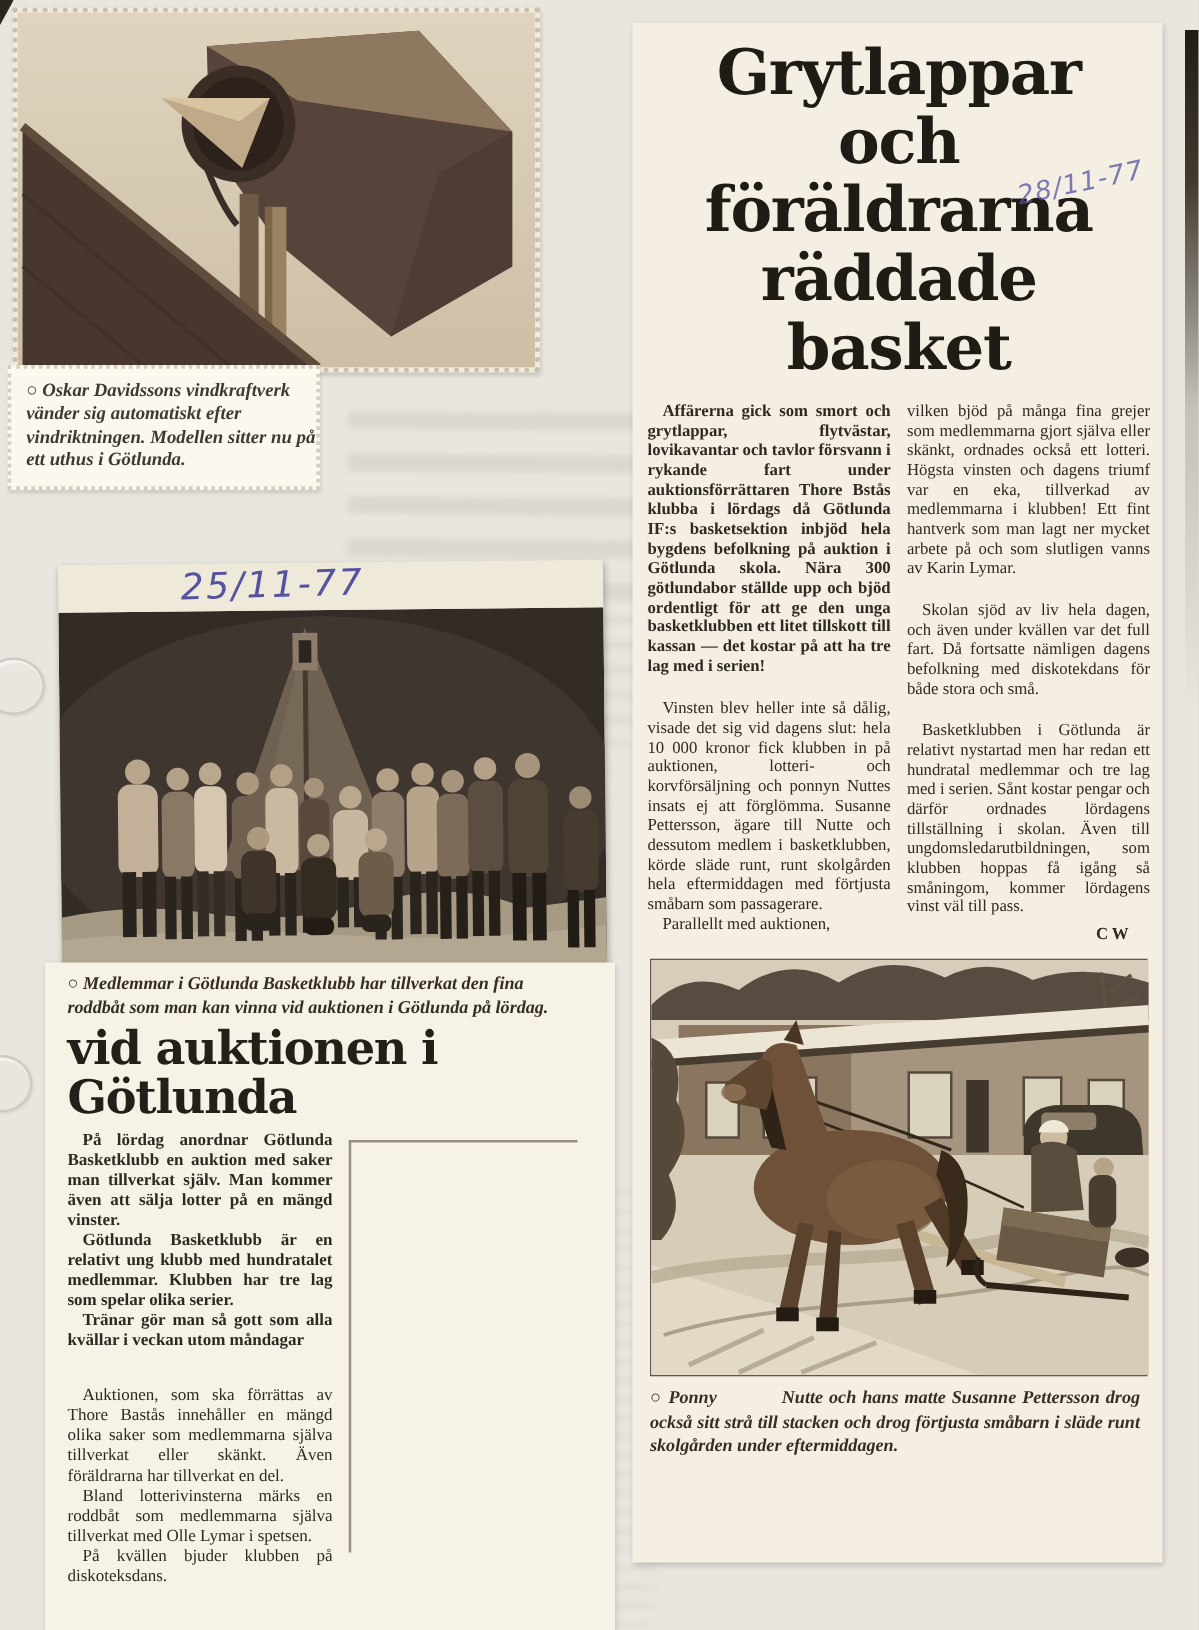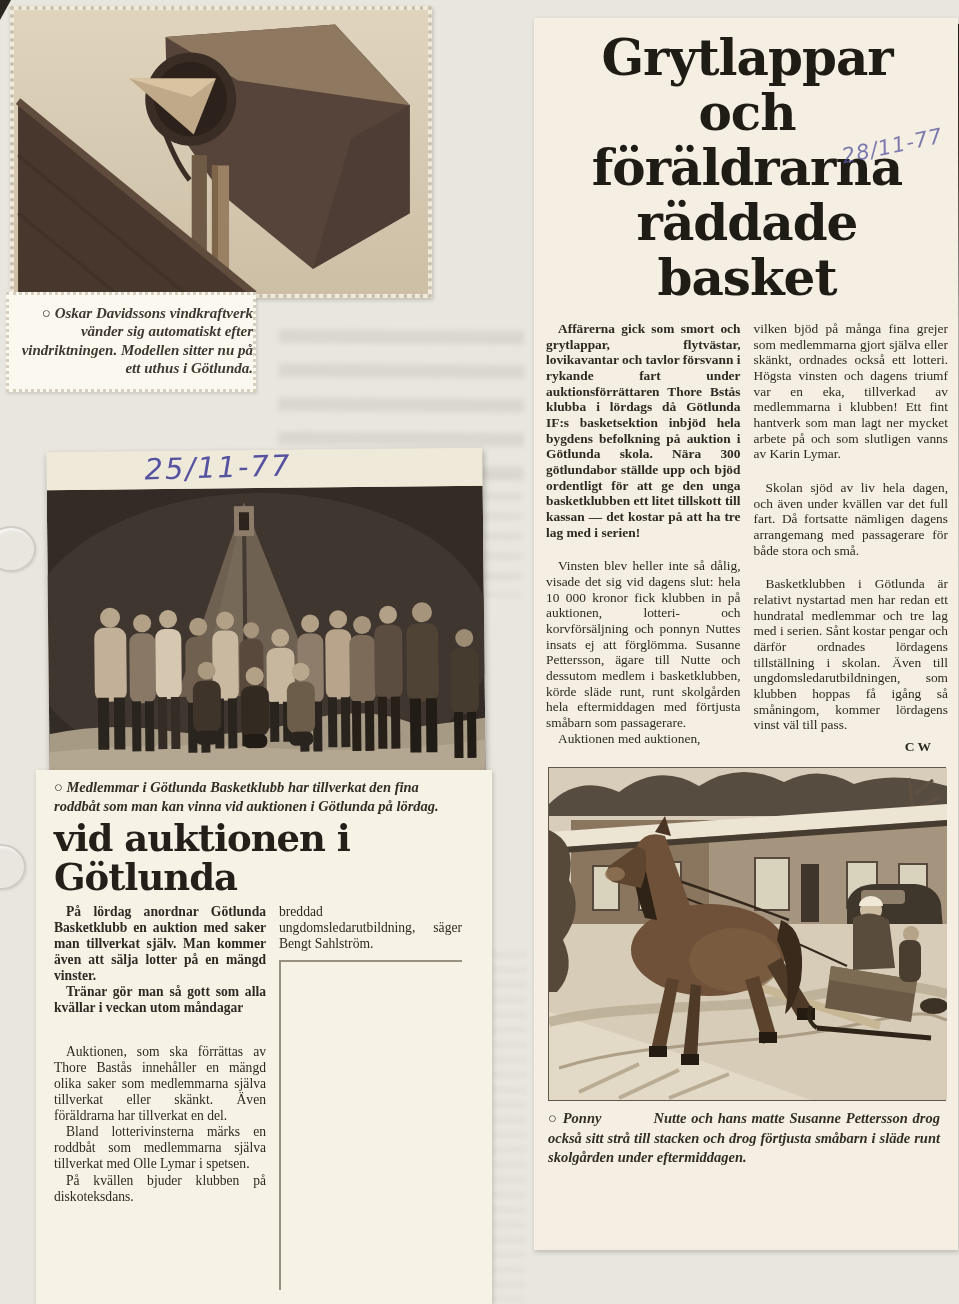--- a/index.html
+++ b/index.html
@@ -27,21 +27,21 @@
     background:linear-gradient(180deg,#211c16 0%,#433a2f 22%,rgba(90,82,70,.25) 55%,rgba(90,82,70,0) 100%);}
   .penmark{position:absolute;left:46px;top:1256px;width:4px;height:46px;border-radius:3px;
     background:#5d58a6;opacity:.45;transform:rotate(14deg);}
   .handwriting{font-family:"DejaVu Sans", sans-serif;font-style:italic;color:#55529f;}
   
   .clip-wind{position:absolute;left:10px;top:6px;width:422px;height:292px;
     background:#f2ebdb;border:4px dotted #c9c1b0;box-shadow:1px 2px 4px rgba(0,0,0,.18);}
   .clip-wind svg{display:block;width:100%;height:100%;}
   .clip-wind-caption{position:absolute;left:6px;top:292px;width:250px;height:100px;
     background:#fbf8ef;border:3px dotted #d6cfbe;box-shadow:1px 2px 3px rgba(0,0,0,.12);
-    padding:9px 0 6px 12px;font-style:italic;font-weight:bold;font-size:15px;line-height:1.22;color:#3f3931;text-align:right;}
+    padding:9px 0 6px 12px;font-style:italic;font-weight:bold;font-size:15px;line-height:1.22;color:#3f3931;}
   
   .photo-boat{position:absolute;left:48px;top:450px;width:436px;height:328px;
     background:#efe9da;transform:rotate(-.6deg);box-shadow:1px 3px 6px rgba(0,0,0,.3);}
   .boat-strip{position:relative;height:38px;}
   .boat-strip .handwriting{position:absolute;left:98px;top:0px;font-size:29px;letter-spacing:2px;transform:rotate(-1deg);}
   .photo-boat svg{display:block;width:436px;height:290px;}
   
   .clip-left{position:absolute;left:36px;top:770px;width:456px;height:534px;overflow:hidden;
     background:#f7f2e6;box-shadow:1px 2px 5px rgba(0,0,0,.18);padding:8px 30px 0 18px;}
   .caption{font-style:italic;font-weight:bold;font-size:14.5px;line-height:1.28;color:#332d26;}
@@ -49,21 +49,21 @@
     line-height:1.04;letter-spacing:-1px;color:#241f19;margin-top:4px;}
   .cols{display:flex;gap:13px;margin-top:8px;text-align:justify;}
   .cols p{margin:0;font-size:13.6px;line-height:1.18;}
   .cols p.ind{text-indent:12px;}
   .cols p.sp{margin-top:28px;}
   .cols p.b{font-weight:bold;}
   .col-l{width:212px;flex:none;}
   .col-r{flex:1;}
   .empty-box{margin-top:8px;height:330px;border-top:2px solid #97907f;border-left:2px solid #97907f;}
   
-  .clip-right{position:absolute;left:534px;top:18px;width:424px;height:1232px;overflow:hidden;
+  .clip-right{position:absolute;left:506px;top:18px;width:424px;height:1232px;overflow:hidden;
     background:#f4efe2;box-shadow:1px 2px 5px rgba(0,0,0,.2);padding:12px 10px 0 12px;}
   .rh-headline{font-family:"DejaVu Serif", serif;font-weight:bold;text-align:center;
     font-size:50px;line-height:1.1;letter-spacing:-1px;color:#1f1b15;}
   .hw-right{position:absolute;right:14px;top:116px;font-size:21px;opacity:.75;transform:rotate(-12deg);letter-spacing:1px;}
   .clip-right .cols{margin-top:16px;}
   .clip-right .cols p{font-size:13.4px;line-height:1.17;}
   .clip-right .cols p.gap{margin-top:18px;}
   .col-1,.col-2{flex:1;}
   .sig{text-align:right;font-weight:bold;letter-spacing:3px;font-size:13.5px;margin-top:6px;padding-right:14px;}
   .photo-horse{margin:12px auto 6px auto;width:398px;border:1px solid #5f574c;background:#d8cdbb;}
@@ -240,51 +240,51 @@
   </figure>
 
   <article class="clip-left" data-name="left-article-clipping">
     <p class="caption" style="margin:0" data-name="boat-photo-caption">○ Medlemmar i Götlunda Basketklubb har tillverkat den fina roddbåt som man kan vinna vid auktionen i Götlunda på lördag.</p>
     <div class="lh-headline" data-name="left-article-headline">
       <div data-name="headline-line">vid auktionen i Götlunda</div>
     </div>
     <div class="cols" data-name="left-article-columns">
       <div class="col-l" data-name="left-article-column-1">
         <p class="b ind" data-name="paragraph">På lördag anordnar Götlunda Basketklubb en auktion med saker man tillverkat själv. Man kommer även att sälja lotter på en mängd vinster.</p>
+        <p class="b ind" data-name="paragraph">Götlunda Basketklubb är en relativt ung klubb med hundratalet medlemmar. Klubben har tre lag som spelar olika serier.</p>
         <p class="b ind" data-name="paragraph">Tränar gör man så gott som alla kvällar i veckan utom måndagar</p>
         <p class="ind sp" data-name="paragraph">Auktionen, som ska förrättas av Thore Bastås innehåller en mängd olika saker som medlemmarna själva tillverkat eller skänkt. Även föräldrarna har tillverkat en del.</p>
         <p class="ind" data-name="paragraph">Bland lotterivinsterna märks en roddbåt som medlemmarna själva tillverkat med Olle Lymar i spetsen.</p>
         <p class="ind" data-name="paragraph">På kvällen bjuder klubben på diskoteksdans.</p>
 
       </div>
       <div class="col-r" data-name="left-article-column-2">
-        <p data-name="overflow-text">breddad ungdomsledarutbildning, säger Bengt Sahlström.</p>
         <div class="empty-box" data-name="empty-column-rule"></div>
       </div>
     </div>
   </article>
 
   <article class="clip-right" data-name="right-article-clipping">
     <div class="rh-headline" data-name="right-article-headline">
       <div data-name="headline-line">Grytlappar och</div>
       <div data-name="headline-line">föräldrarna</div>
       <div data-name="headline-line">räddade</div>
       <div data-name="headline-line">basket</div>
     </div>
     <span class="handwriting hw-right" data-name="handwritten-date-article">28/11-77</span>
 
     <div class="cols" data-name="right-article-columns">
       <div class="col-1" data-name="right-article-column-1">
         <p class="b ind" data-name="paragraph">Affärerna gick som smort och grytlappar, flytvästar, lovikavantar och tavlor försvann i rykande fart under auktionsförrättaren Thore Bstås klubba i lördags då Götlunda IF:s basketsektion inbjöd hela bygdens befolkning på auktion i Götlunda skola. Nära 300 götlundabor ställde upp och bjöd ordentligt för att ge den unga basketklubben ett litet tillskott till kassan — det kostar på att ha tre lag med i serien!</p>
         <p class="ind gap" data-name="paragraph">Vinsten blev heller inte så dålig, visade det sig vid dagens slut: hela 10 000 kronor fick klubben in på auktionen, lotteri- och korvförsäljning och ponnyn Nuttes insats ej att förglömma. Susanne Pettersson, ägare till Nutte och dessutom medlem i basketklubben, körde släde runt, runt skolgården hela eftermiddagen med förtjusta småbarn som passagerare.</p>
-        <p class="ind" data-name="paragraph">Auktionen med auktionen,</p>
+        <p class="ind" data-name="paragraph">Parallellt med auktionen,</p>
       </div>
       <div class="col-2" data-name="right-article-column-2">
         <p data-name="paragraph">vilken bjöd på många fina grejer som medlemmarna gjort själva eller skänkt, ordnades också ett lotteri. Högsta vinsten och dagens triumf var en eka, tillverkad av medlemmarna i klubben! Ett fint hantverk som man lagt ner mycket arbete på och som slutligen vanns av Karin Lymar.</p>
-        <p class="ind gap" data-name="paragraph">Skolan sjöd av liv hela dagen, och även under kvällen var det full fart. Då fortsatte nämligen dagens arrangemang med passagerare för både stora och små.</p>
+        <p class="ind gap" data-name="paragraph">Skolan sjöd av liv hela dagen, och även under kvällen var det full fart. Då fortsatte nämligen dagens befolkning med diskotekdans för både stora och små.</p>
         <p class="ind gap" data-name="paragraph">Basketklubben i Götlunda är relativt nystartad men har redan ett hundratal medlemmar och tre lag med i serien. Sånt kostar pengar och därför ordnades lördagens tillställning i skolan. Även till ungdomsledarutbildningen, som klubben hoppas få igång så småningom, kommer lördagens vinst väl till pass.</p>
         <div class="sig" data-name="author-signature">CW</div>
       </div>
     </div>
 
     <figure class="photo-horse" style="margin:12px auto 6px" data-name="pony-sleigh-photo">
       <svg viewBox="0 0 398 332" preserveAspectRatio="none" data-name="pony-sleigh-illustration">
         <rect width="398" height="332" fill="#d8cdbb"></rect>
 
         <path d="M0,36 Q30,6 70,24 Q110,-6 150,18 Q190,-8 235,14 Q270,-4 305,16 Q345,2 398,18 L398,48 L0,48 Z" fill="#4c4135" opacity=".92"></path>

